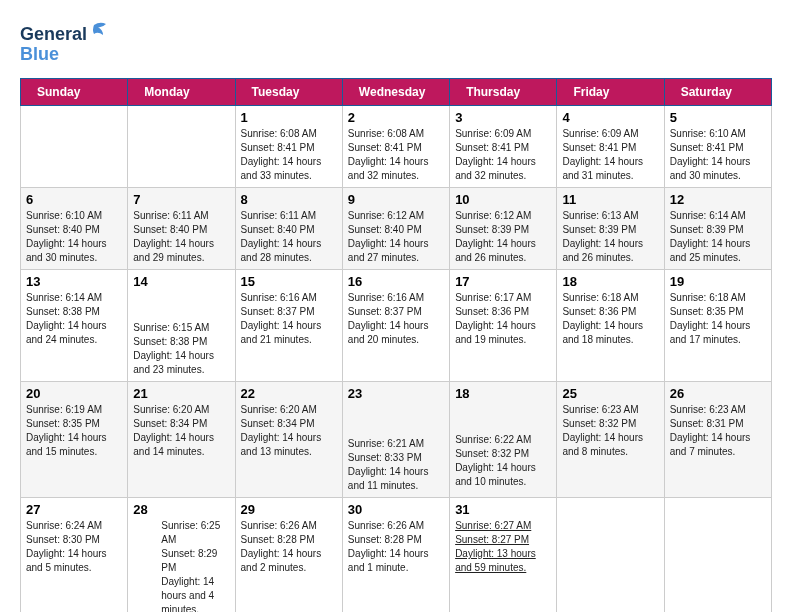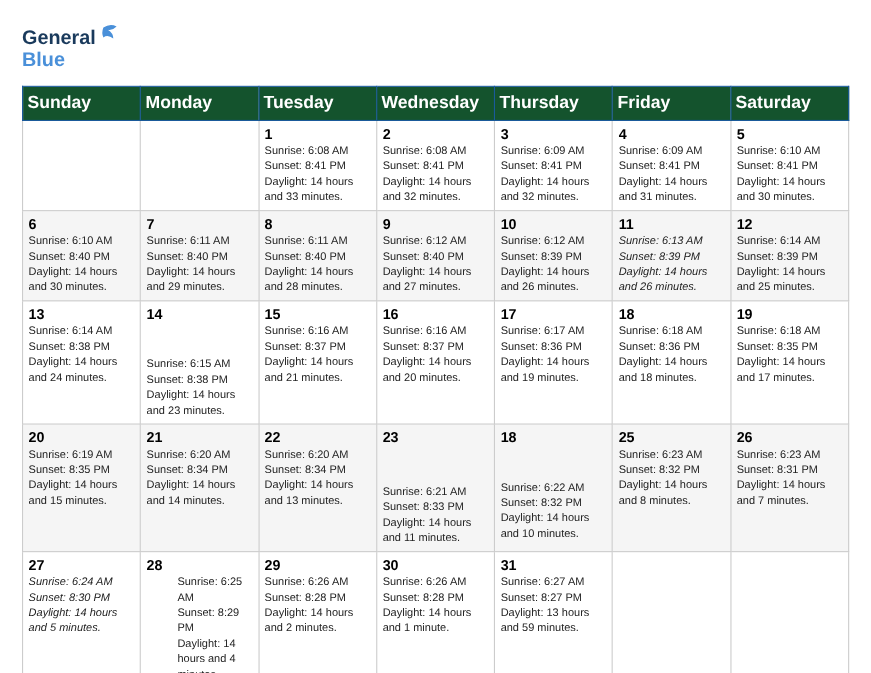--- a/index.html
+++ b/index.html
@@ -33,25 +33,25 @@
     .location-title {
       font-size: 16px;
       color: #333;
     }
     .calendar {
       width: 100%;
       border-collapse: collapse;
       font-size: 10.5px;
     }
     .calendar th {
-      background-color: #14532d;
+      background-color: #be185d;
       color: #fff;
-      padding: 6px 4px;
+      padding: 6px 16px;
       text-align: left;
-      font-size: 16px;
+      font-size: 12px;
       border: 1px solid #1a5a9a;
     }
     .calendar td {
       vertical-align: top;
       padding: 4px 5px;
       border: 1px solid #ccc;
       width: calc(100% / 7);
       min-height: 80px;
       background: #fff;
     }
@@ -163,21 +163,21 @@
 Daylight: 14 hours and 27 minutes.</div>
         </td>
         <td>
           <div class="day-number">10</div>
           <div class="day-info" style="white-space: pre-line;">Sunrise: 6:12 AM
 Sunset: 8:39 PM
 Daylight: 14 hours and 26 minutes.</div>
         </td>
         <td>
           <div class="day-number">11</div>
-          <div class="day-info" style="white-space: pre-line; font-style: italic;">Sunrise: 6:13 AM
+          <div class="day-info" style="white-space: pre-line;">Sunrise: 6:13 AM
 Sunset: 8:39 PM
 Daylight: 14 hours and 26 minutes.</div>
         </td>
         <td>
           <div class="day-number">12</div>
           <div class="day-info" style="white-space: pre-line;">Sunrise: 6:14 AM
 Sunset: 8:39 PM
 Daylight: 14 hours and 25 minutes.</div>
         </td>
       </tr>
@@ -265,21 +265,21 @@
         <td>
           <div class="day-number">26</div>
           <div class="day-info" style="white-space: pre-line;">Sunrise: 6:23 AM
 Sunset: 8:31 PM
 Daylight: 14 hours and 7 minutes.</div>
         </td>
       </tr>
       <tr>
         <td>
           <div class="day-number">27</div>
-          <div class="day-info" style="white-space: pre-line; font-style: italic;">Sunrise: 6:24 AM
+          <div class="day-info" style="white-space: pre-line;">Sunrise: 6:24 AM
 Sunset: 8:30 PM
 Daylight: 14 hours and 5 minutes.</div>
         </td>
         <td>
           <div class="day-number">28</div>
           <div class="day-info" style="white-space: pre-line; margin-left: 28px;">Sunrise: 6:25 AM
 Sunset: 8:29 PM
 Daylight: 14 hours and 4 minutes.</div>
         </td>
         <td>
@@ -289,21 +289,21 @@
 Daylight: 14 hours and 2 minutes.</div>
         </td>
         <td>
           <div class="day-number">30</div>
           <div class="day-info" style="white-space: pre-line;">Sunrise: 6:26 AM
 Sunset: 8:28 PM
 Daylight: 14 hours and 1 minute.</div>
         </td>
         <td>
           <div class="day-number">31</div>
-          <div class="day-info" style="white-space: pre-line;">Sunrise: 6:27 AM
+          <div class="day-info" style="white-space: pre-line; text-decoration: underline;">Sunrise: 6:27 AM
 Sunset: 8:27 PM
 Daylight: 13 hours and 59 minutes.</div>
         </td>
         <td class="empty-cell"></td>
         <td class="empty-cell"></td>
       </tr>
     </tbody>
 </table>
 
 </body></html>

